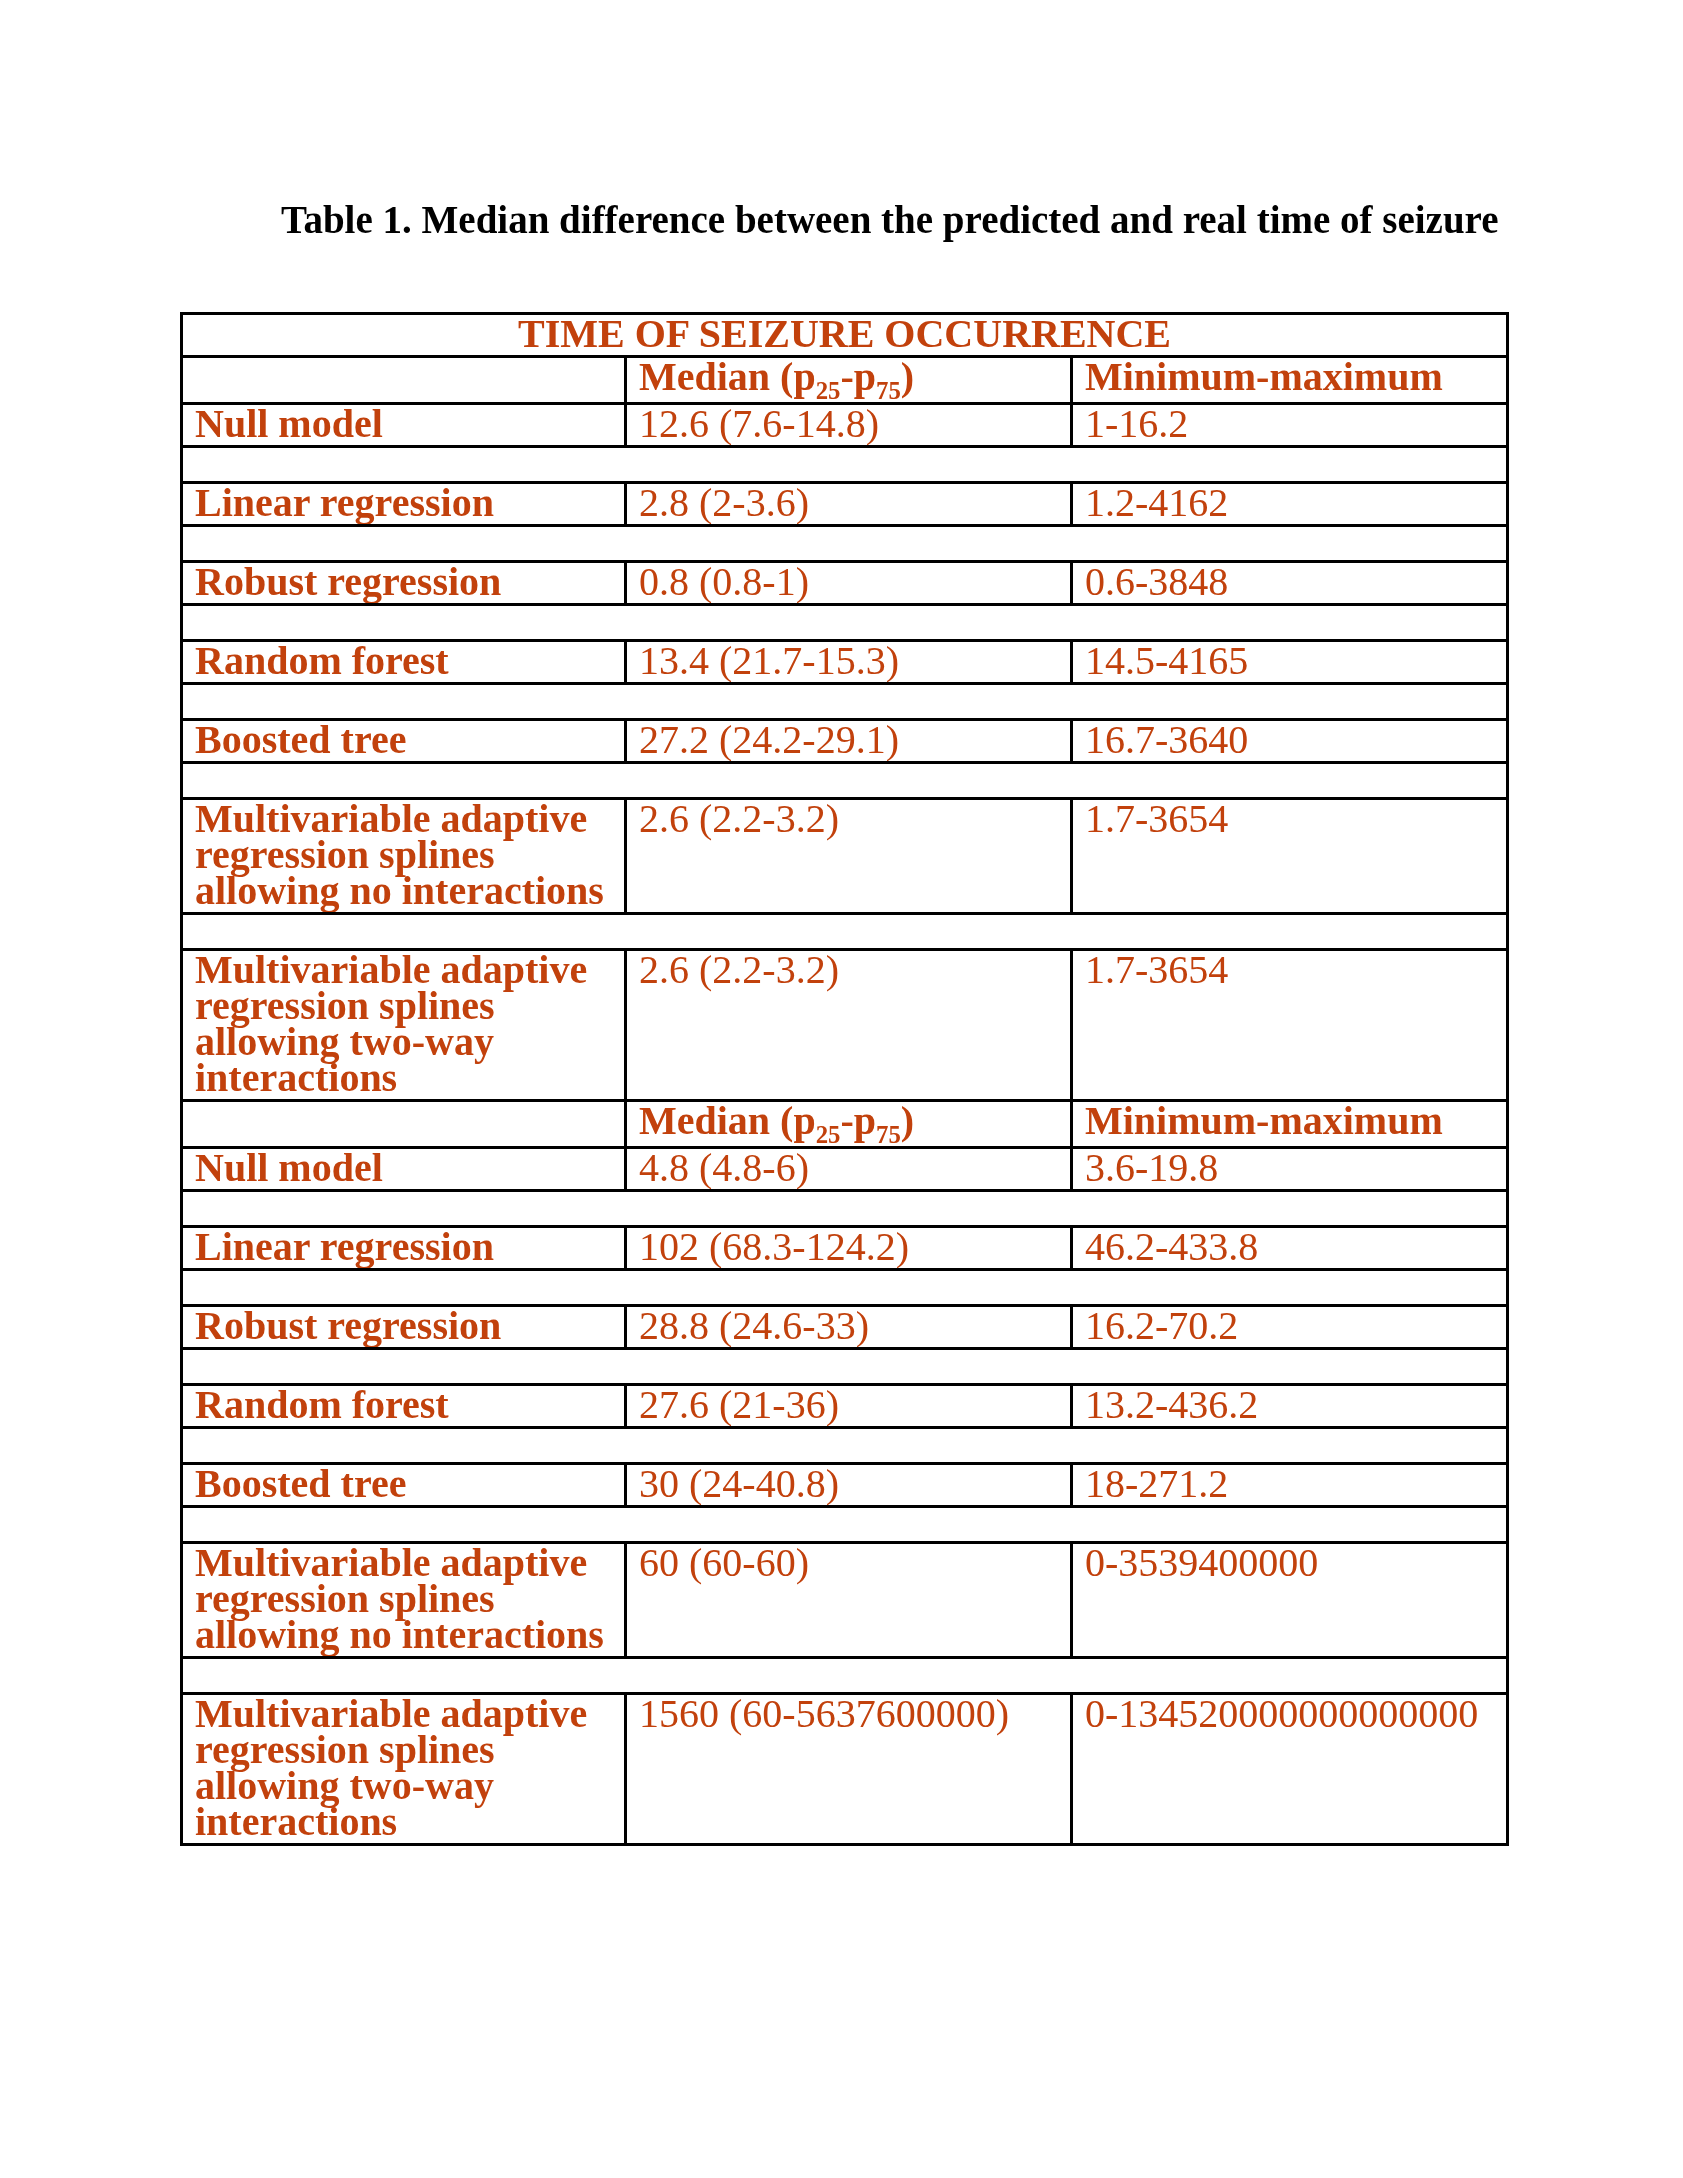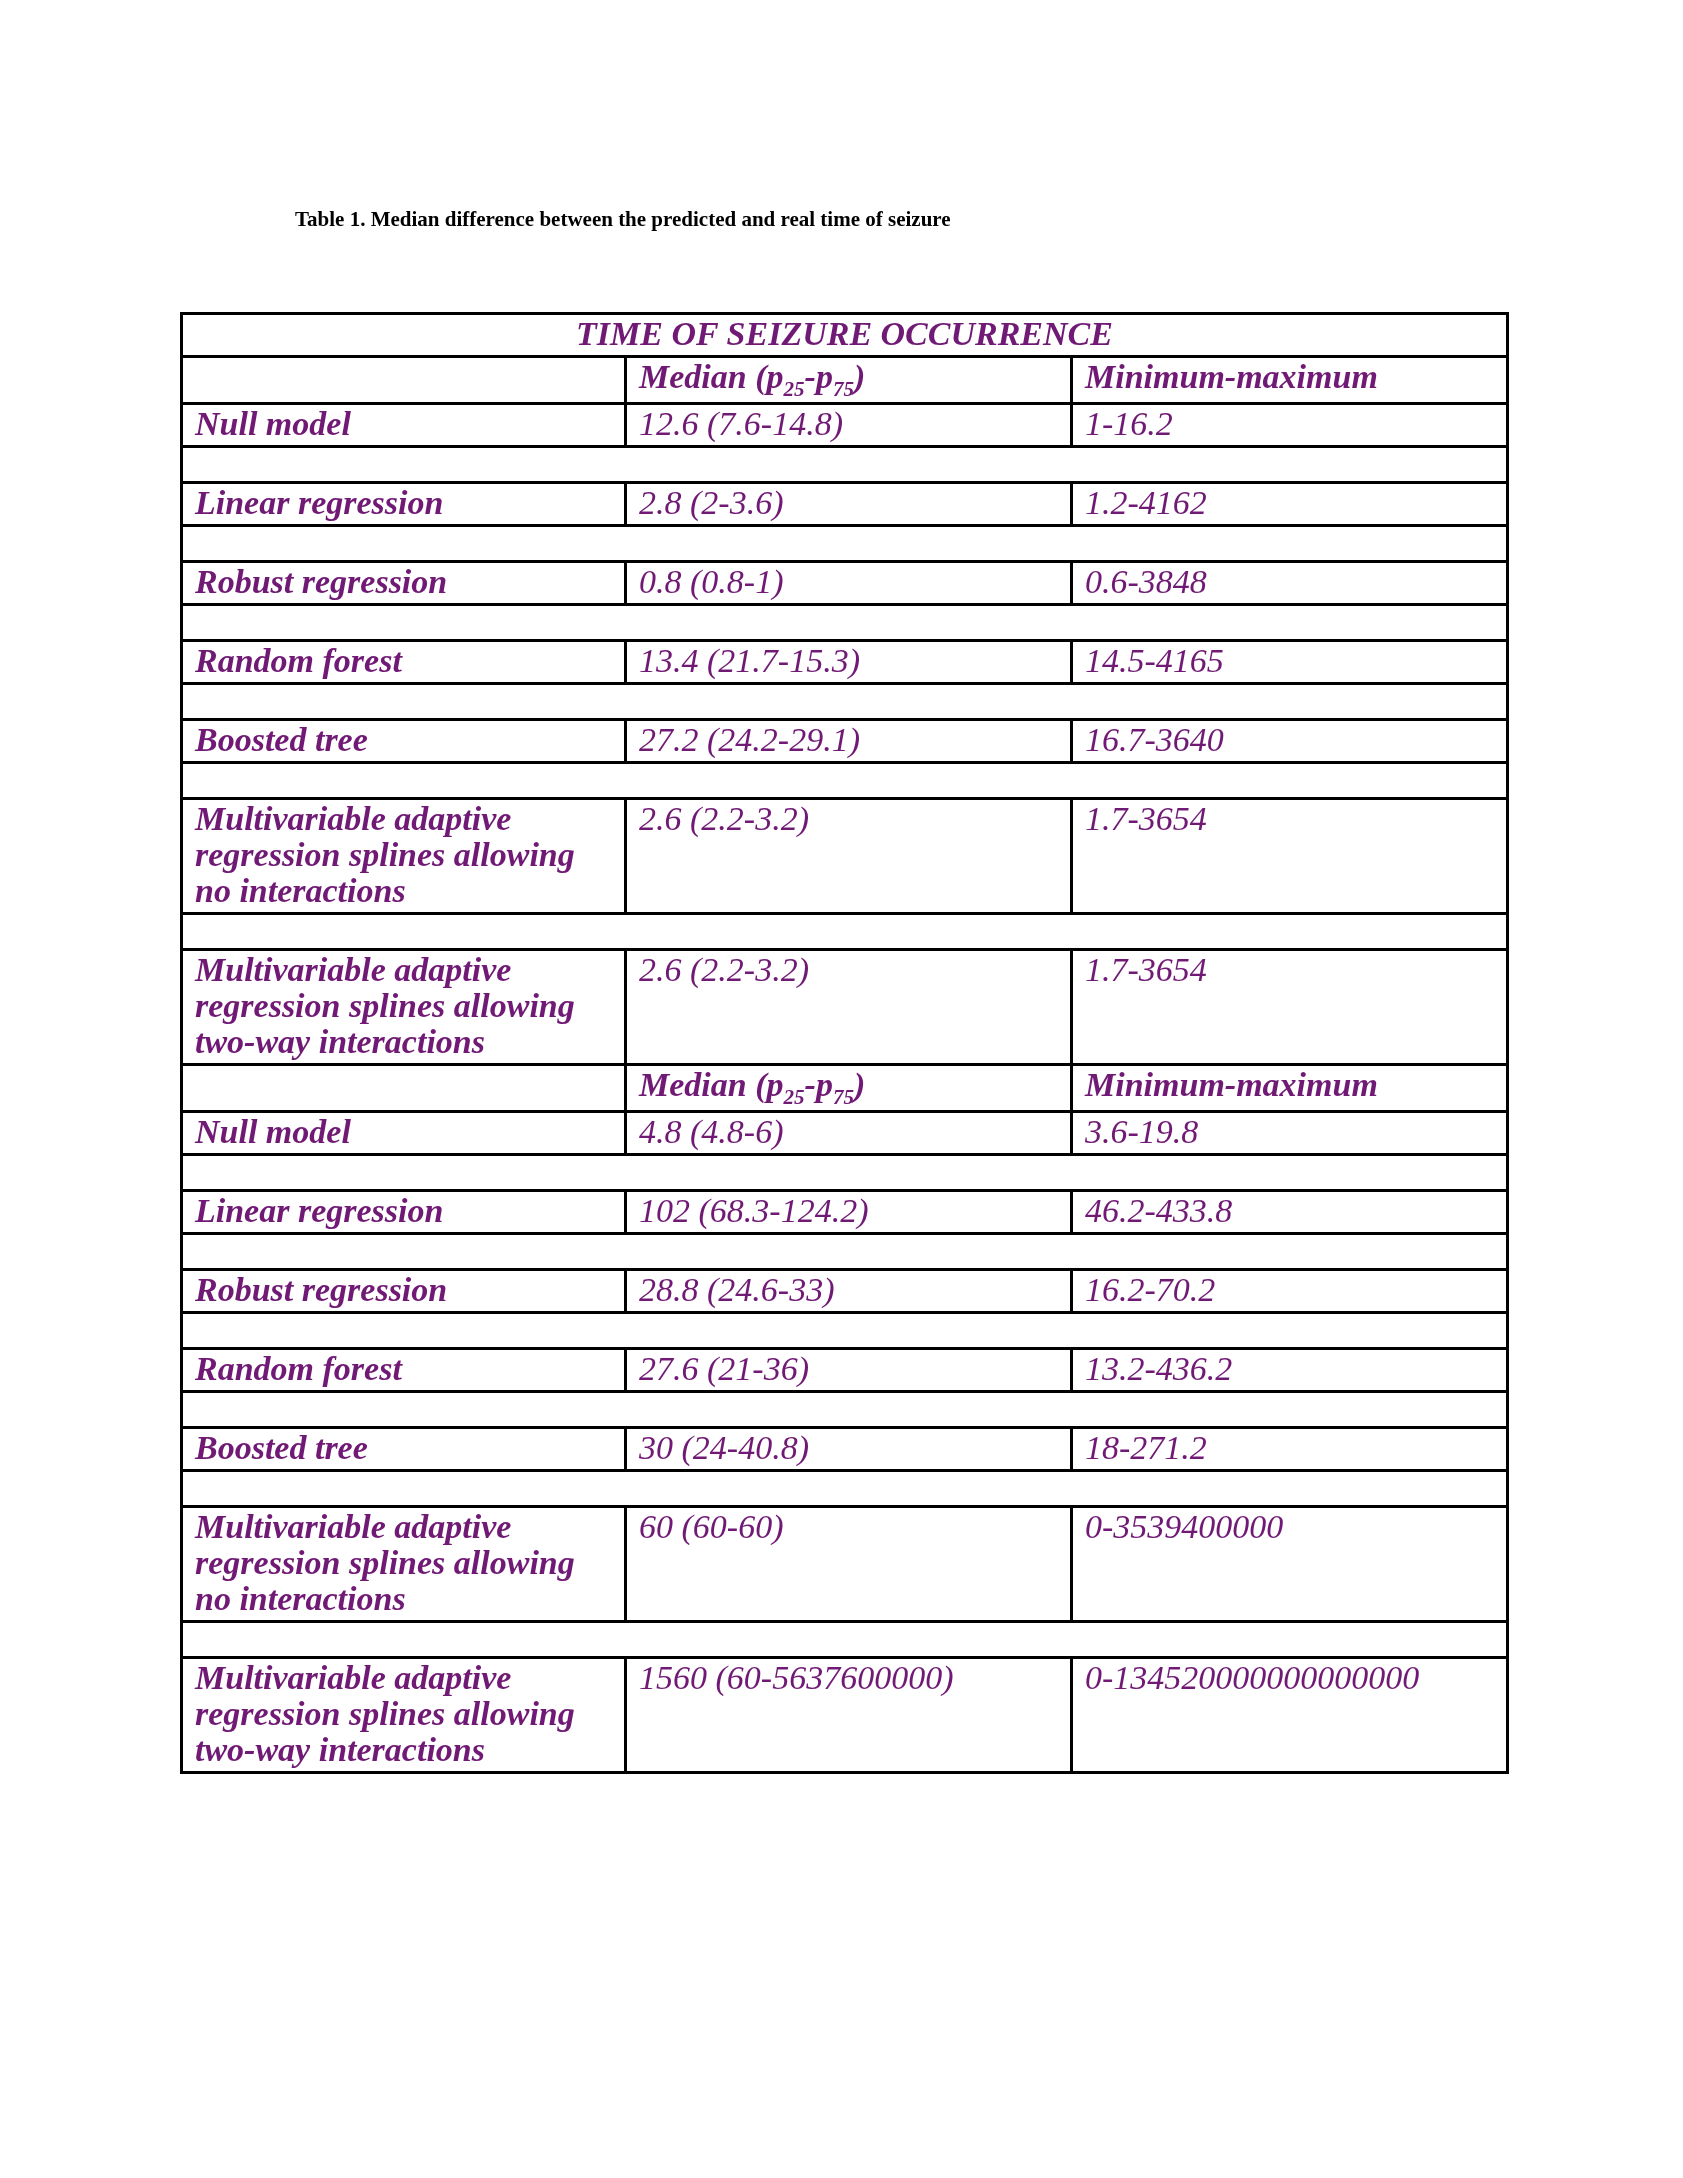--- a/index.html
+++ b/index.html
@@ -11,45 +11,44 @@
     position: relative;
     width: 1683px;
     height: 2178px;
     background: #ffffff;
     color: #000000;
     font-family: "Liberation Serif", "DejaVu Serif", serif;
     overflow: hidden;
   }
   .doc-title {
     position: absolute;
-    left: 193px;
+    left: 179px;
     top: 196px;
     width: 1287px;
     font-weight: bold;
-    font-size: 21px;
+    font-size: 39px;
     line-height: 47px;
   }
   .doc-title .line1 {
     padding-left: 102px;
     white-space: nowrap;
   }
   .doc-title .line2 {
     white-space: nowrap;
   }
   table.results {
     position: absolute;
     left: 180px;
     top: 312px;
     width: 1325px;
     border-collapse: collapse;
     table-layout: fixed;
-    font-size: 34px;
+    font-size: 40px;
     line-height: 36px;
-    color: #701a75;
-    font-style: italic;
+    color: #c2410c;
   }
   table.results td {
     border: 3px solid #000000;
     vertical-align: top;
     padding: 1px 10px 3px 12px;
     overflow: hidden;
   }
   tr.sect td {
     text-align: center;
     font-weight: bold;

